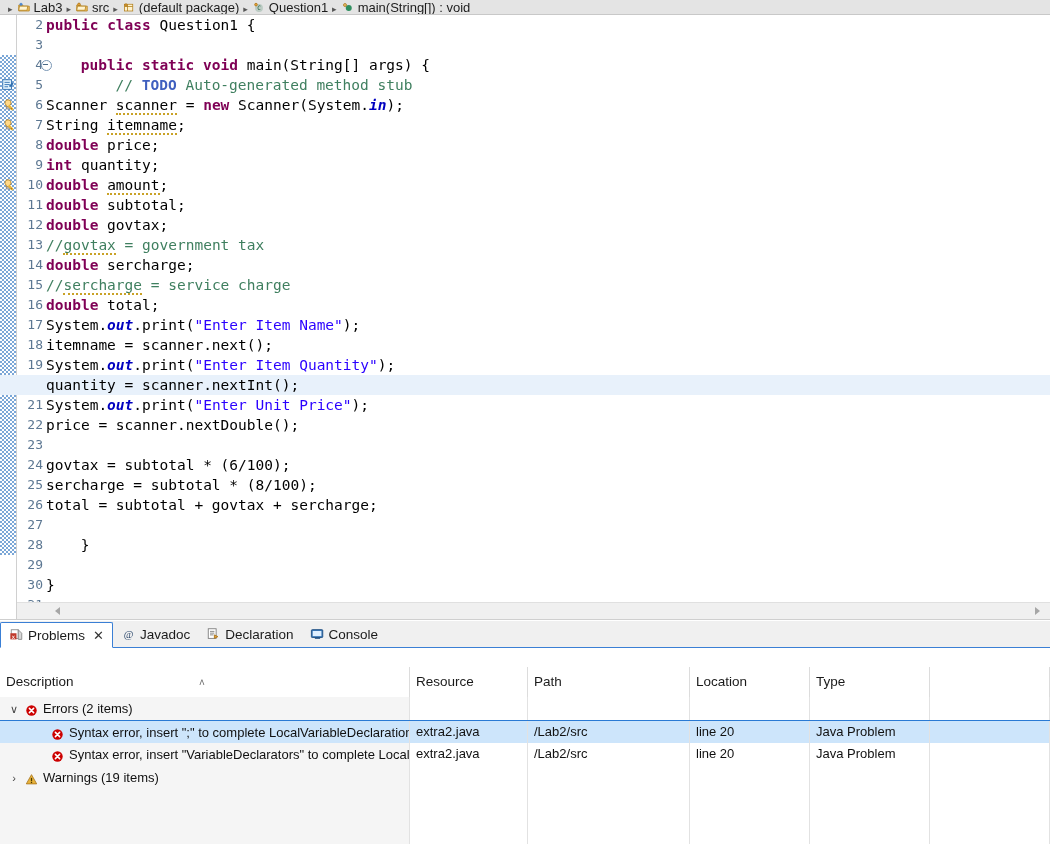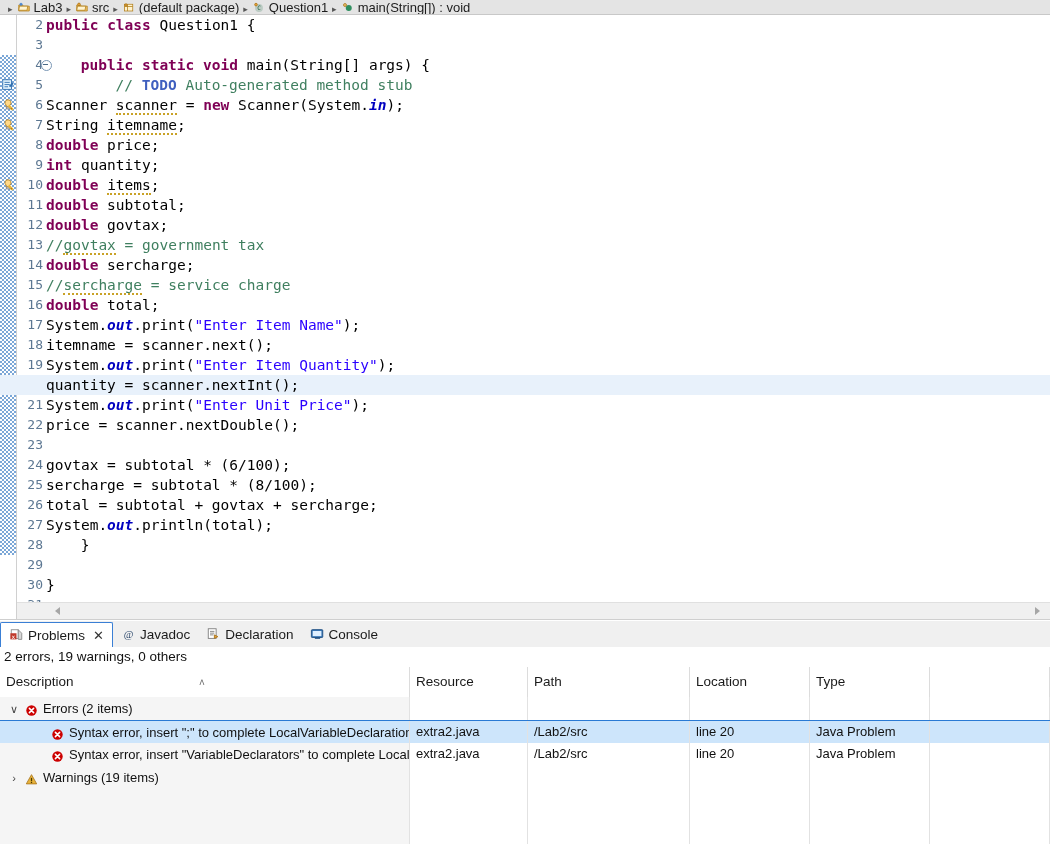--- a/index.html
+++ b/index.html
@@ -260,38 +260,37 @@
     </div>
   <div class="code-layer" id="codelayer">
       <div class="cl" style="top: 0px; left: 0px;"><span class="kw">public</span><span> </span><span class="kw">class</span><span> Question1 {</span></div>
       <div class="cl" style="top: 20px; left: 0px;"></div>
       <div class="cl" style="top: 60px; left: 69.6px;"><span class="cmt">// </span><span class="todo">TODO</span><span class="cmt"> Auto-generated method stub</span></div>
       <div class="cl" style="top: 40px; left: 34.8px;"><span class="kw">public</span><span> </span><span class="kw">static</span><span> </span><span class="kw">void</span><span> main(String[] args) {</span></div>
       <div class="cl" style="top: 80px; left: 0px;"><span>Scanner </span><span class="warnu">scanner</span><span> = </span><span class="kw">new</span><span> Scanner(System.</span><span class="stat">in</span><span>);</span></div>
       <div class="cl" style="top: 100px; left: 0px;"><span>String </span><span class="warnu">itemname</span><span>;</span></div>
       <div class="cl" style="top: 120px; left: 0px;"><span class="kw">double</span><span> price;</span></div>
       <div class="cl" style="top: 140px; left: 0px;"><span class="kw">int</span><span> quantity;</span></div>
-      <div class="cl" style="top: 160px; left: 0px;"><span class="kw">double</span><span> </span><span class="warnu">items</span><span>;</span></div>
+      <div class="cl" style="top: 160px; left: 0px;"><span class="kw">double</span><span> </span><span class="warnu">amount</span><span>;</span></div>
       <div class="cl" style="top: 180px; left: 0px;"><span class="kw">double</span><span> subtotal;</span></div>
       <div class="cl" style="top: 200px; left: 0px;"><span class="kw">double</span><span> govtax;</span></div>
       <div class="cl" style="top: 220px; left: 0px;"><span class="cmt">//</span><span class="cmt warnu">govtax</span><span class="cmt"> = government tax</span></div>
       <div class="cl" style="top: 240px; left: 0px;"><span class="kw">double</span><span> sercharge;</span></div>
       <div class="cl" style="top: 260px; left: 0px;"><span class="cmt">//</span><span class="cmt warnu">sercharge</span><span class="cmt"> = service charge</span></div>
       <div class="cl" style="top: 280px; left: 0px;"><span class="kw">double</span><span> total;</span></div>
       <div class="cl" style="top: 300px; left: 0px;"><span>System.</span><span class="stat">out</span><span>.print(</span><span class="str">"Enter Item Name"</span><span>);</span></div>
       <div class="cl" style="top: 320px; left: 0px;"><span>itemname = scanner.next();</span></div>
       <div class="cl" style="top: 340px; left: 0px;"><span>System.</span><span class="stat">out</span><span>.print(</span><span class="str">"Enter Item Quantity"</span><span>);</span></div>
       <div class="hl-line" style="top: 360px;"></div>
       <div class="cl" style="top: 360px; left: 0px;"><span>quantity = scanner.nextInt();</span></div>
       <div class="cl" style="top: 380px; left: 0px;"><span>System.</span><span class="stat">out</span><span>.print(</span><span class="str">"Enter Unit Price"</span><span>);</span></div>
       <div class="cl" style="top: 400px; left: 0px;"><span>price = scanner.nextDouble();</span></div>
       <div class="cl" style="top: 440px; left: 0px;"><span>govtax = subtotal * (6/100);</span></div>
       <div class="cl" style="top: 460px; left: 0px;"><span>sercharge = subtotal * (8/100);</span></div>
       <div class="cl" style="top: 480px; left: 0px;"><span>total = subtotal + govtax + sercharge;</span></div>
-      <div class="cl" style="top: 500px; left: 0px;"><span>System.</span><span class="stat">out</span><span>.println(total);</span></div>
       <div class="cl" style="top: 520px; left: 34.8px;"><span>}</span></div>
       <div class="cl" style="top: 540px; left: 0px;"></div>
       <div class="cl" style="top: 560px; left: 0px;"><span>}</span></div>
       <div class="cl" style="top: 580px; left: 0px;"></div>
     </div>
 
   <div class="hscroll">
     <div class="hs-arrow hs-left"></div>
     <div class="hs-arrow hs-right"></div>
   </div>
@@ -327,21 +326,20 @@
       </div>
       <div class="tab">
         <span class="tabico"><svg width="15" height="14" viewBox="0 0 16 16">
             <rect x="1" y="3" width="13" height="9" rx="1" fill="#2f6fb0" stroke="#1d4d80"></rect>
             <rect x="2.5" y="4.5" width="10" height="6" fill="#dfefff"></rect>
             <rect x="5" y="12" width="6" height="1.5" fill="#1d4d80"></rect>
           </svg></span>
         <span>Console</span>
       </div>
     </div>
-  <div class="summary">2 errors, 19 warnings, 0 others</div>
   <div class="ptable">
     <div class="phead" id="phead">
         <div class="phcell" style="left: 0px; width: 410px;"><span>Description</span><span class="sortcaret" style="left: 199px;">˄</span></div>
         <div class="phcell" style="left: 410px; width: 118px;"><span>Resource</span></div>
         <div class="phcell" style="left: 528px; width: 162px;"><span>Path</span></div>
         <div class="phcell" style="left: 690px; width: 120px;"><span>Location</span></div>
         <div class="phcell" style="left: 810px; width: 120px;"><span>Type</span></div>
         <div class="phcell" style="left: 930px; width: 120px;"><span></span></div>
       </div>
     <div id="pbody">

